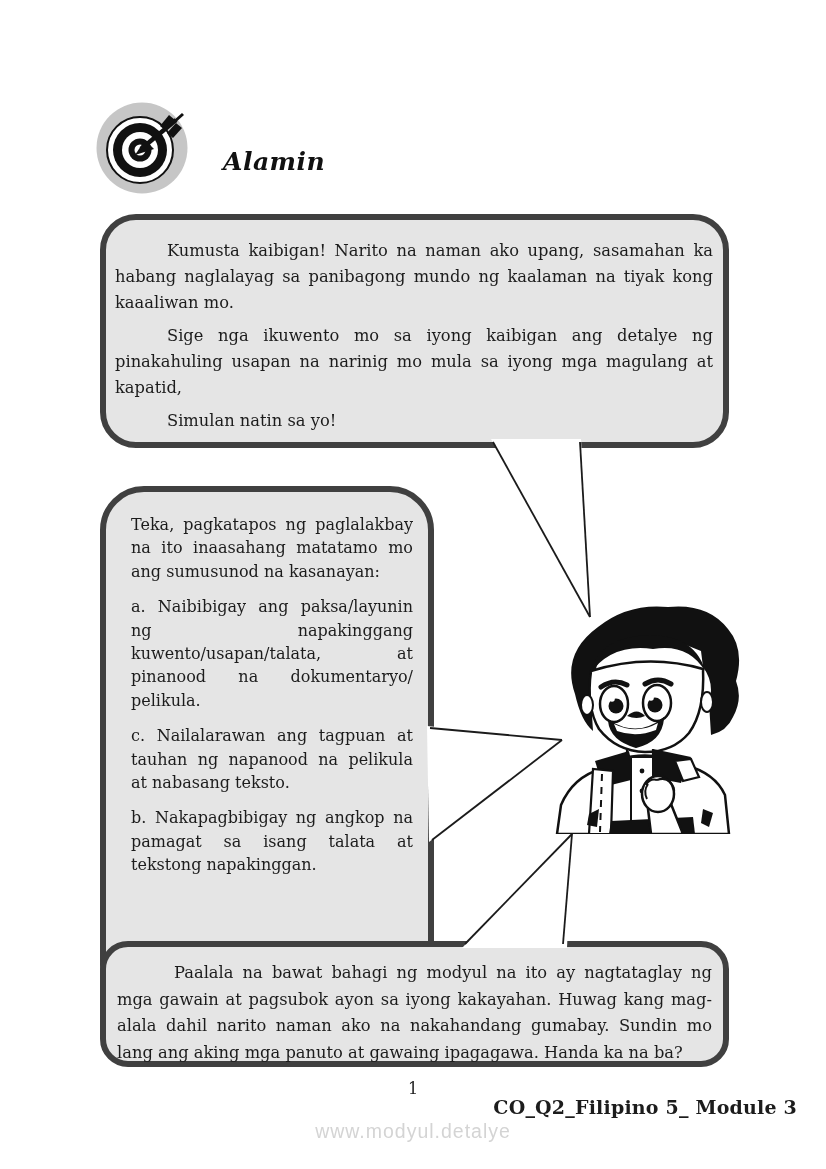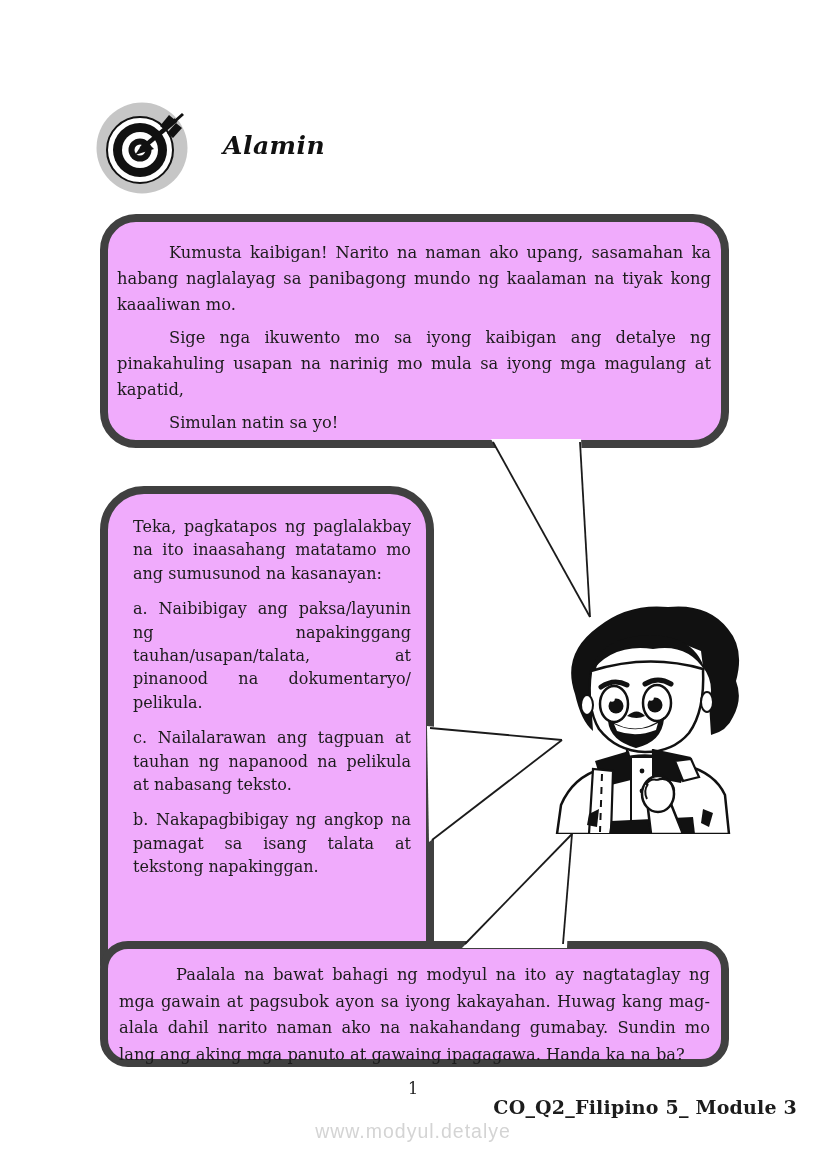--- a/index.html
+++ b/index.html
@@ -3,26 +3,26 @@
 <meta charset="utf-8">
 <style>
   html,body{margin:0;padding:0;background:#ffffff;}
   .page{
     position:relative;width:826px;height:1169px;background:#fff;overflow:hidden;
     font-family:"DejaVu Serif", serif;color:#1c1c1c;
   }
   
   .icon-wrap{position:absolute;left:96px;top:102px;width:92px;height:92px;}
   .heading{
-    position:absolute;left:223px;top:131px;
+    position:absolute;left:223px;top:147px;
     font-size:25px;font-weight:bold;font-style:italic;letter-spacing:.5px;color:#111;
   }
   
   .bubble{
-    position:absolute;background:#f0abfc;border:8px solid #404040;box-sizing:border-box;z-index:1;
+    position:absolute;background:#e5e5e5;border:6px solid #404040;box-sizing:border-box;z-index:1;
   }
   .bubble p{margin:0;text-align:justify;}
   .bubble-intro{
     left:100px;top:214px;width:629px;height:234px;border-radius:36px;
     padding:18px 10px 0 9px;
   }
   .bubble-intro p{font-size:16.3px;line-height:26px;text-indent:52px;margin-bottom:7px;}
   .bubble-objectives{
     left:100px;top:486px;width:334px;height:523px;border-radius:44px;
     padding:21px 15px 12px 25px;
@@ -76,21 +76,21 @@
     <p>Simulan natin sa yo!</p>
   </div>
   <svg class="tail" style="left:483px;top:437px;" width="112" height="184" viewBox="0 0 112 184">
     <polygon points="8,2 98,2 107,180" fill="#ffffff"></polygon>
     <line x1="10" y1="5" x2="107" y2="180"></line>
     <line x1="97" y1="5" x2="107" y2="180"></line>
   </svg>
 
   <div class="bubble bubble-objectives">
     <p>Teka, pagkatapos ng paglalakbay na ito inaasahang matatamo mo ang sumusunod na kasanayan:</p>
-    <p>a.  Naibibigay ang paksa/layunin ng napakinggang tauhan/usapan/talata, at pinanood na dokumentaryo/ pelikula.</p>
+    <p>a.  Naibibigay ang paksa/layunin ng napakinggang kuwento/usapan/talata, at pinanood na dokumentaryo/ pelikula.</p>
     <p>c.  Nailalarawan ang tagpuan at tauhan ng napanood na pelikula at nabasang teksto.</p>
     <p>b. Nakapagbibigay ng angkop na pamagat sa isang talata at tekstong napakinggan.</p>
   </div>
   <svg class="tail" style="left:424px;top:720px;" width="146" height="126" viewBox="0 0 146 126">
     <polygon points="3,6 138,20 5,122" fill="#ffffff"></polygon>
     <line x1="6" y1="8" x2="138" y2="20"></line>
     <line x1="138" y1="20" x2="8" y2="120"></line>
   </svg>
 
   <div class="bubble bubble-reminder">

